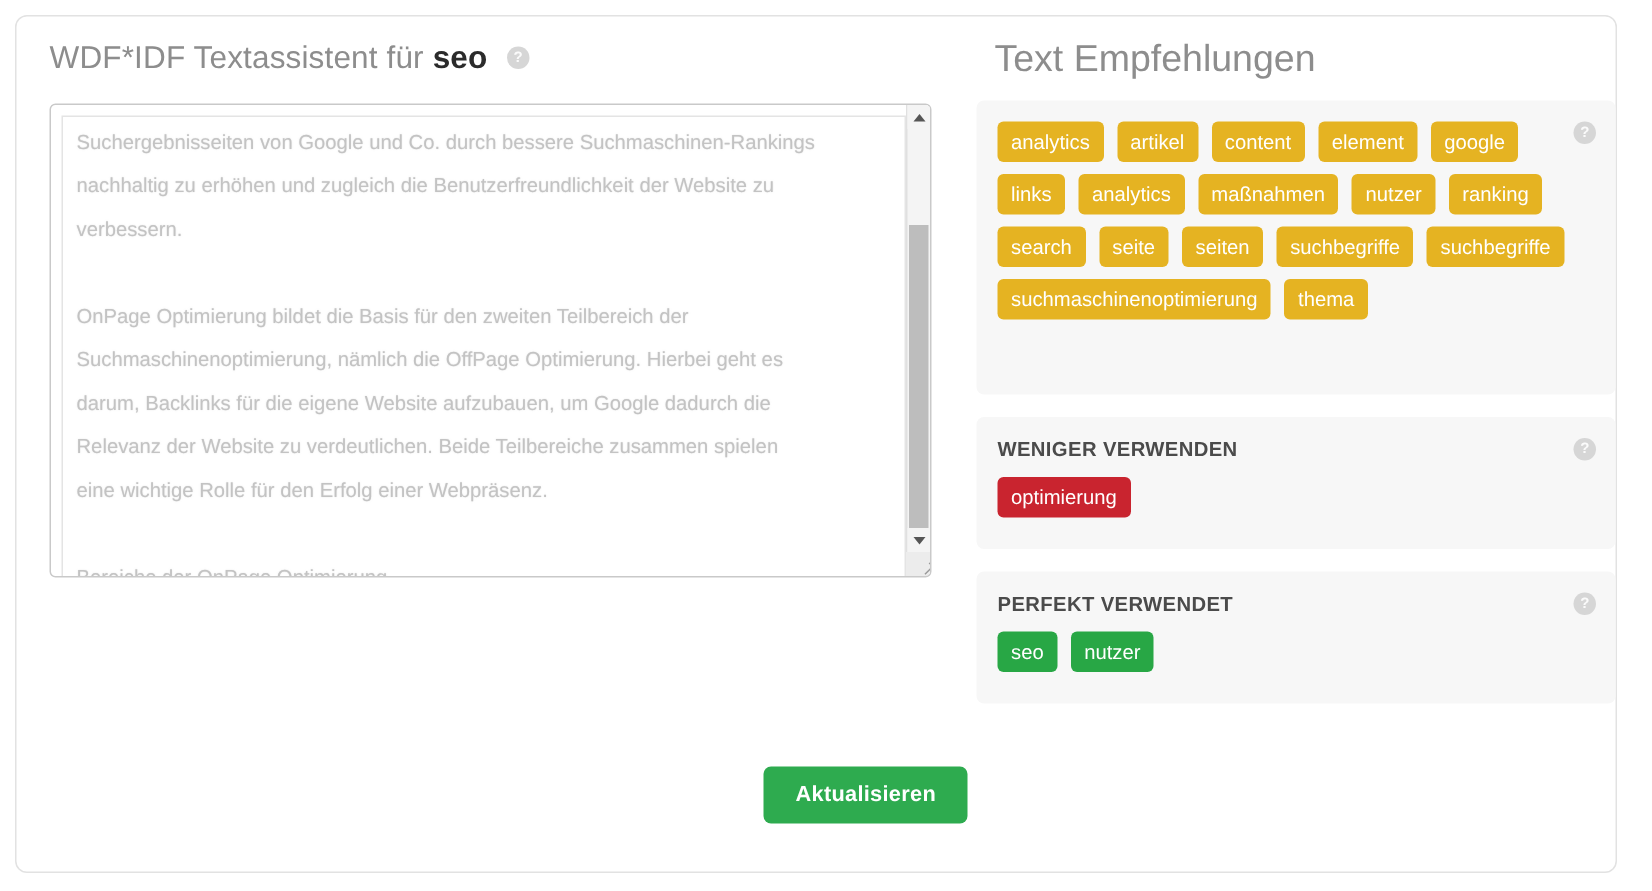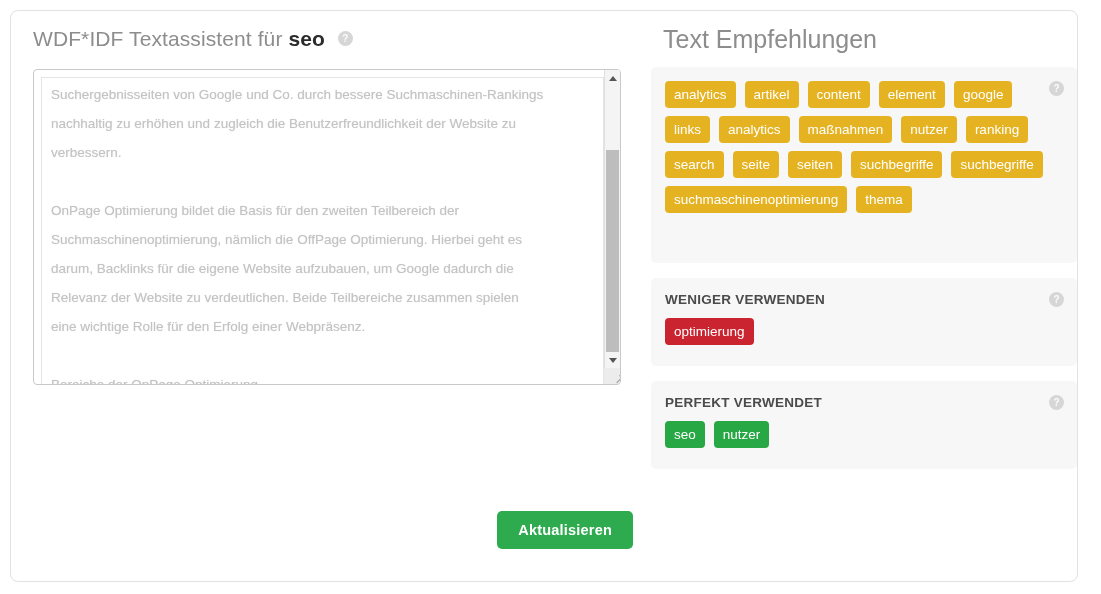--- a/index.html
+++ b/index.html
@@ -189,21 +189,21 @@
     transform: rotate(-45deg);
     transform-origin: right center;
   }
   .g1 { bottom: 3px;  width: 13px; }
   .g2 { bottom: 7px;  width: 9px; }
   .g3 { bottom: 11px; width: 5px; }
 
   
   .btn-row {
     position: absolute;
-    left: 22px;
+    left: 34px;
     top: 500px;
     width: 600px;
     text-align: right;
   }
   .btn-update {
     display: inline-block;
     background: #2eab4f;
     color: #ffffff;
     font-size: 14.5px;
     font-weight: bold;

